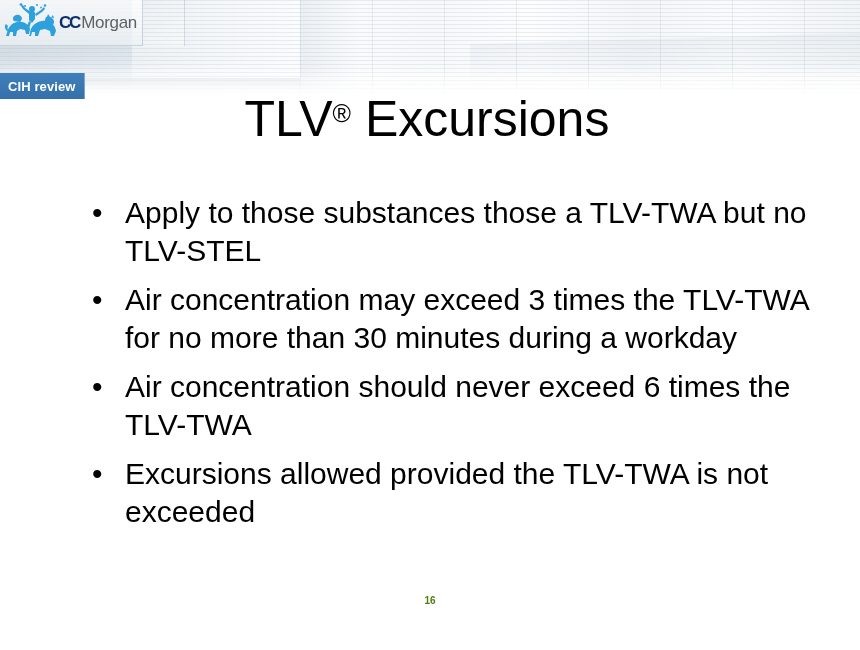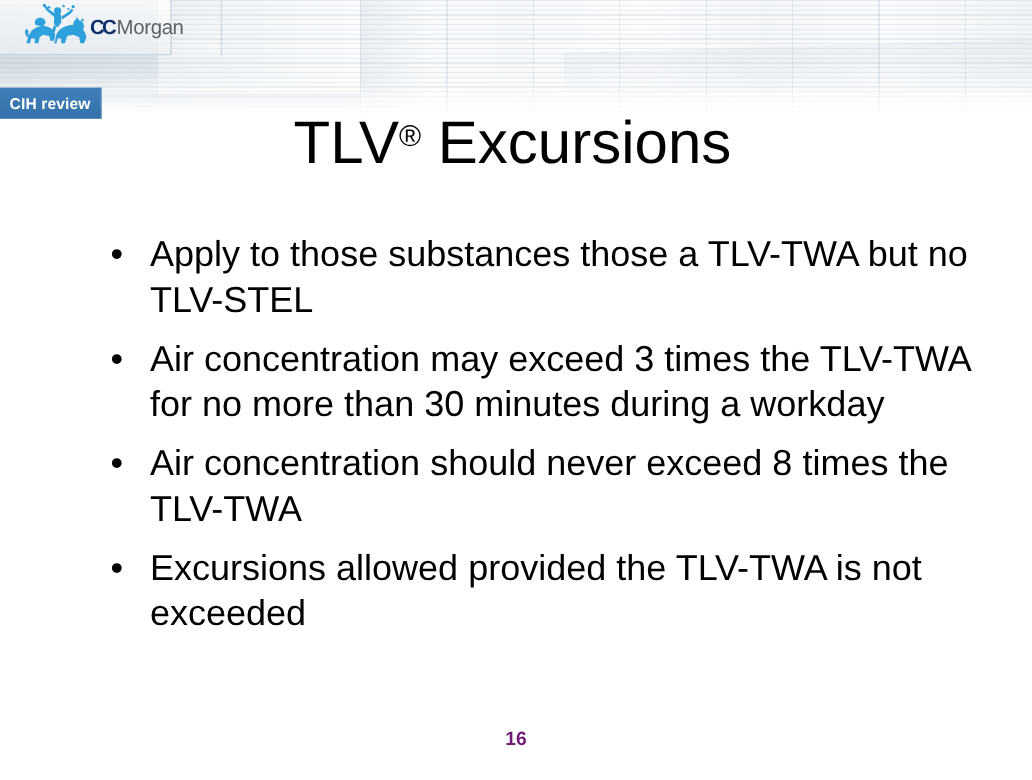--- a/index.html
+++ b/index.html
@@ -132,21 +132,21 @@
     height: 46px;
     background: linear-gradient(to bottom,
       rgba(255,255,255,0.80) 0%,
       rgba(248,250,251,0.72) 55%,
       rgba(238,242,245,0.72) 100%);
     border-right: 1px solid rgba(163,180,195,0.55);
     border-bottom: 1px solid rgba(163,180,195,0.55);
     display: flex;
     align-items: center;
     box-sizing: border-box;
-    padding-left: 20px;
+    padding-left: 4px;
   }
   .logo-mark {
     width: 54px;
     height: 40px;
     flex: 0 0 auto;
   }
   .logo-wordmark {
     font-family: "Liberation Sans", sans-serif;
     font-size: 17px;
     letter-spacing: -0.3px;
@@ -246,24 +246,23 @@
   }
 
   
   .page-number {
     position: absolute;
     left: 0;
     top: 595px;
     width: 860px;
     text-align: center;
     font-family: "Liberation Sans", sans-serif;
-    font-size: 16px;
+    font-size: 10px;
     font-weight: bold;
-    color: #701a75;
-    margin-top: 13px;
+    color: #4d7c0f;
   }
 </style>
 </head>
 <body>
 
 <div class="slide">
 
   <div class="header-banner">
     <div class="banner-photo"></div>
     <div class="banner-block-a"></div>
@@ -325,21 +324,21 @@
     <li class="bullet-item">
       <span class="bullet-glyph">•</span>
       <span class="bullet-text">Apply to those substances those a TLV-TWA but no TLV-STEL</span>
     </li>
     <li class="bullet-item">
       <span class="bullet-glyph">•</span>
       <span class="bullet-text">Air concentration may exceed 3 times the TLV-TWA for no more than 30 minutes during a workday</span>
     </li>
     <li class="bullet-item">
       <span class="bullet-glyph">•</span>
-      <span class="bullet-text">Air concentration should never exceed 8 times the TLV-TWA</span>
+      <span class="bullet-text">Air concentration should never exceed 6 times the TLV-TWA</span>
     </li>
     <li class="bullet-item">
       <span class="bullet-glyph">•</span>
       <span class="bullet-text">Excursions allowed provided the TLV-TWA is not exceeded</span>
     </li>
   </ul>
 
   <div class="page-number">16</div>
 
 </div>

